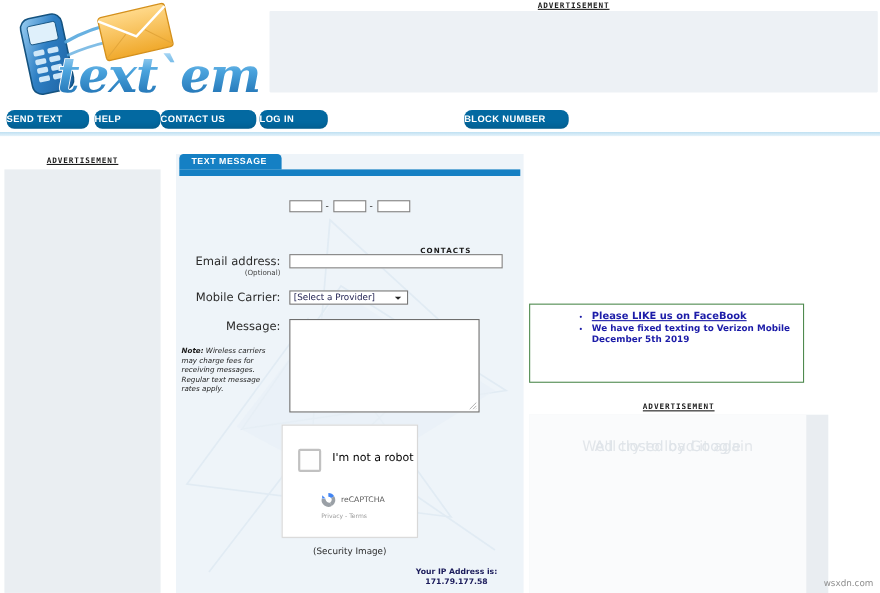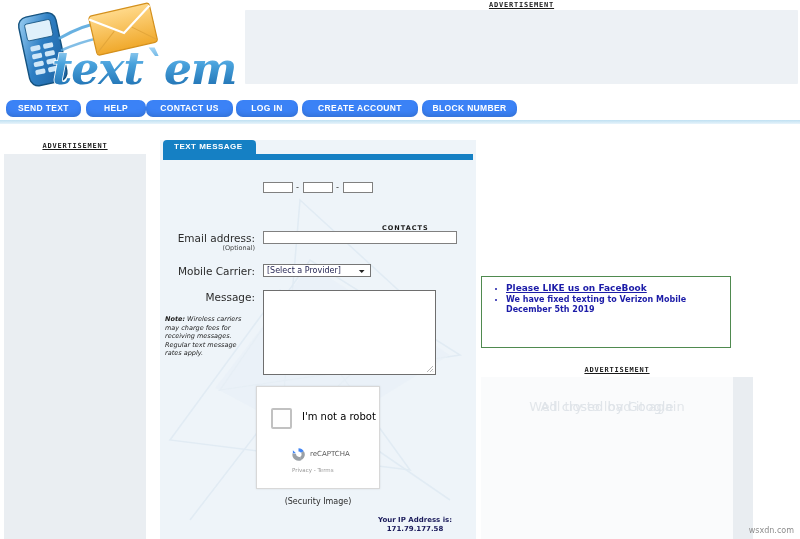--- a/index.html
+++ b/index.html
@@ -68,27 +68,27 @@
   .navbar {
     position: absolute;
     left: 0; top: 98px;
     width: 800px; height: 22px;
     background: #ffffff;
   }
   .nav-btn {
     position: absolute;
     top: 2px;
     height: 17px;
-    background: #3b82f6;
+    background: #0369a1;
     border-radius: 7px;
     color: #ffffff;
     font-size: 8.5px;
     font-weight: bold;
     letter-spacing: 0.35px;
-    text-align: center;
+    text-align: left;
     line-height: 17px;
     cursor: pointer;
     white-space: nowrap;
     box-shadow: inset 0 -4px 6px -3px rgba(0,0,0,0.18);
   }
   .nav-underline {
     position: absolute;
     left: 0; top: 120px;
     width: 800px; height: 4px;
     background: linear-gradient(to bottom, #bfe0f2, #e8f4fb);
@@ -347,20 +347,21 @@
     padding: 6px 0 0 24px;
     list-style: disc;
   }
   .notice-list li {
     font-family: "DejaVu Sans", sans-serif;
     font-size: 8px;
     font-weight: bold;
     color: #1c1ca8;
     line-height: 10px;
     margin-bottom: 1px;
+    margin-left: 32px;
   }
   .notice-list li.link-item {
     color: #1c1ca8;
   }
   .notice-list li.link-item a {
     color: #1c1ca8;
     text-decoration: underline;
     font-size: 9px;
     cursor: pointer;
   }
@@ -479,21 +480,20 @@
       <div class="ad-label">ADVERTISEMENT</div>
       <div class="ad-box-top"></div>
     </div>
   </div>
 
   <div class="navbar">
     <div class="nav-btn" style="left:6px;  width:75px;">SEND TEXT</div>
     <div class="nav-btn" style="left:86px; width:60px;">HELP</div>
     <div class="nav-btn" style="left:146px;width:87px;">CONTACT US</div>
     <div class="nav-btn" style="left:236px;width:62px;">LOG IN</div>
-    <div class="nav-btn" style="left:302px;width:116px;">CREATE ACCOUNT</div>
     <div class="nav-btn" style="left:422px;width:95px;">BLOCK NUMBER</div>
   </div>
   <div class="nav-underline"></div>
 
   <div class="body-area">
 
     <div class="left-ad">
       <div class="left-ad-label">ADVERTISEMENT</div>
       <div class="left-ad-box"></div>
     </div>

